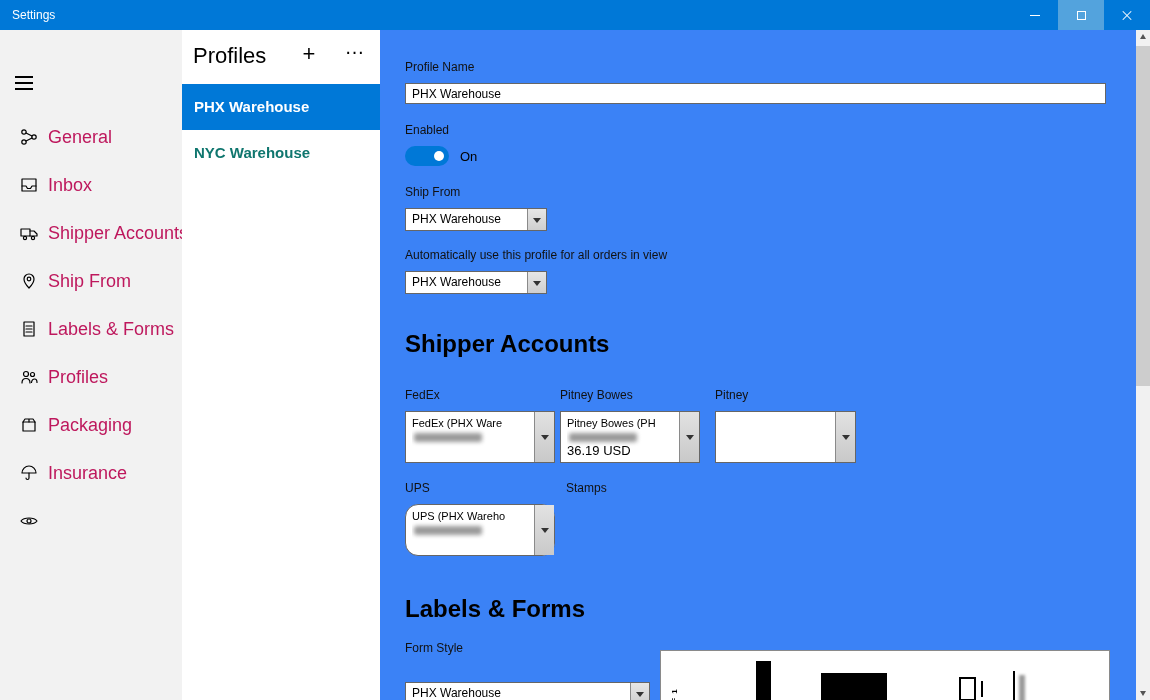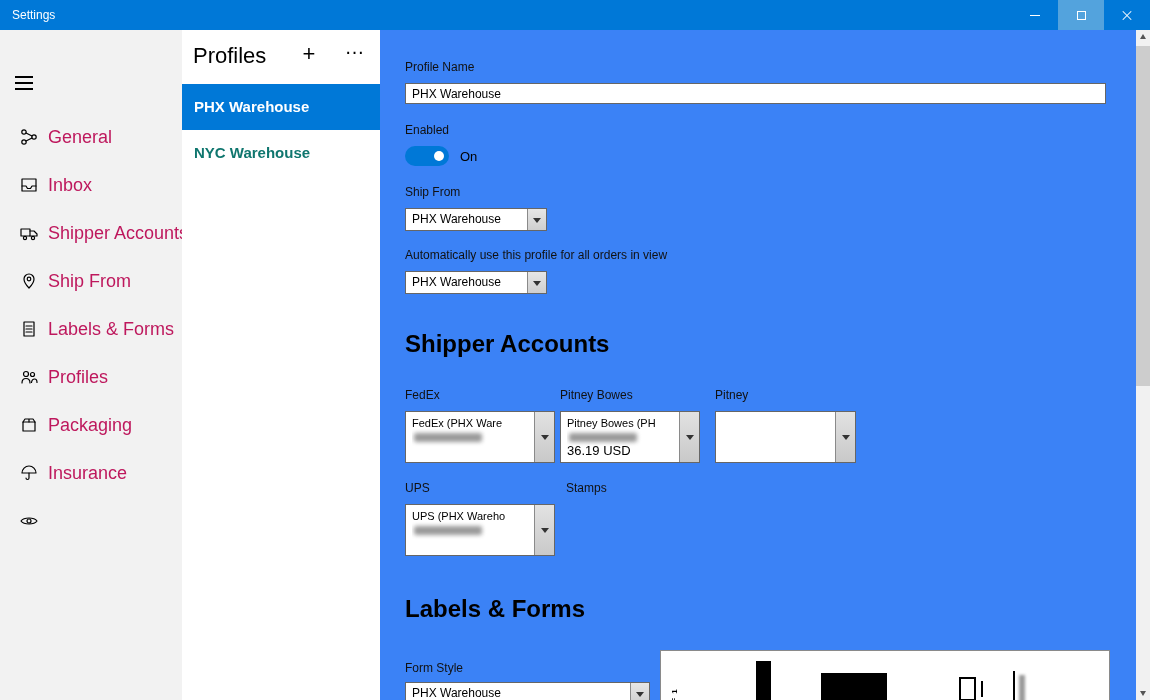--- a/index.html
+++ b/index.html
@@ -263,32 +263,32 @@
   <div class="combo-big" style="left:335px; top:381px; width:141px;">
     <div class="inner">
       <div class="val"></div>
     </div>
     <span class="combo-arrow"></span>
   </div>
 
   <span class="flabel" style="left:25px; top:451px;">UPS</span>
   <span class="flabel" style="left:172px; top:451px;margin-left:14px;">Stamps</span>
 
-  <div class="combo-big" style="left:25px; top:474px; width:150px;">
+  <div class="combo-big" style="left:25px; top:474px; width:150px;border-radius:13px;">
     <div class="inner">
       <div class="val">UPS (PHX Wareho</div>
       <div class="redact"></div>
     </div>
     <span class="combo-arrow"></span>
   </div>
 
 
   <div class="section-heading" style="left:25px; top:565px;">Labels &amp; Forms</div>
 
-  <span class="flabel" style="left:25px; top:631px;">Form Style</span>
+  <span class="flabel" style="left:25px; top:611px;">Form Style</span>
   <div class="combo" style="left:25px; top:652px; width:245px;">
     <span class="combo-text">PHX Warehouse</span>
     <span class="combo-arrow"></span>
   </div>
 
   <div class="preview">
     <span class="rot-text">1 OF 1</span>
     <div class="bar1"></div>
     <div class="block"></div>
     <div class="smallbox"></div>

